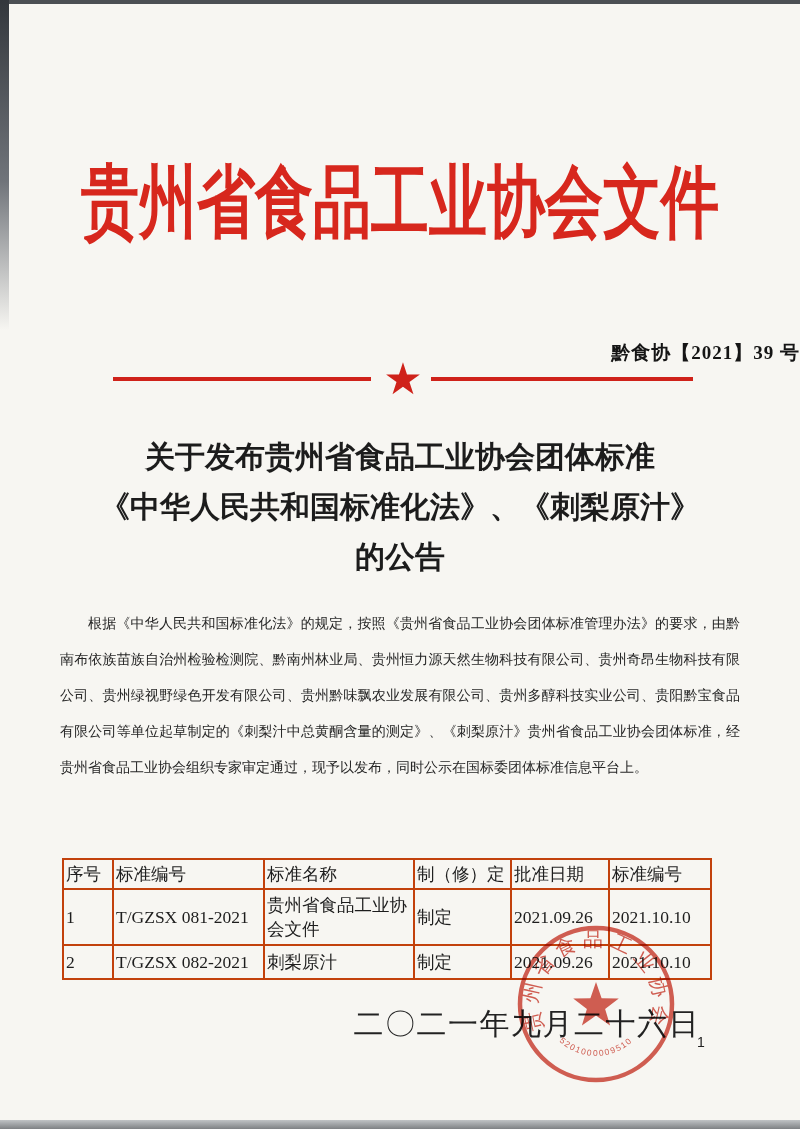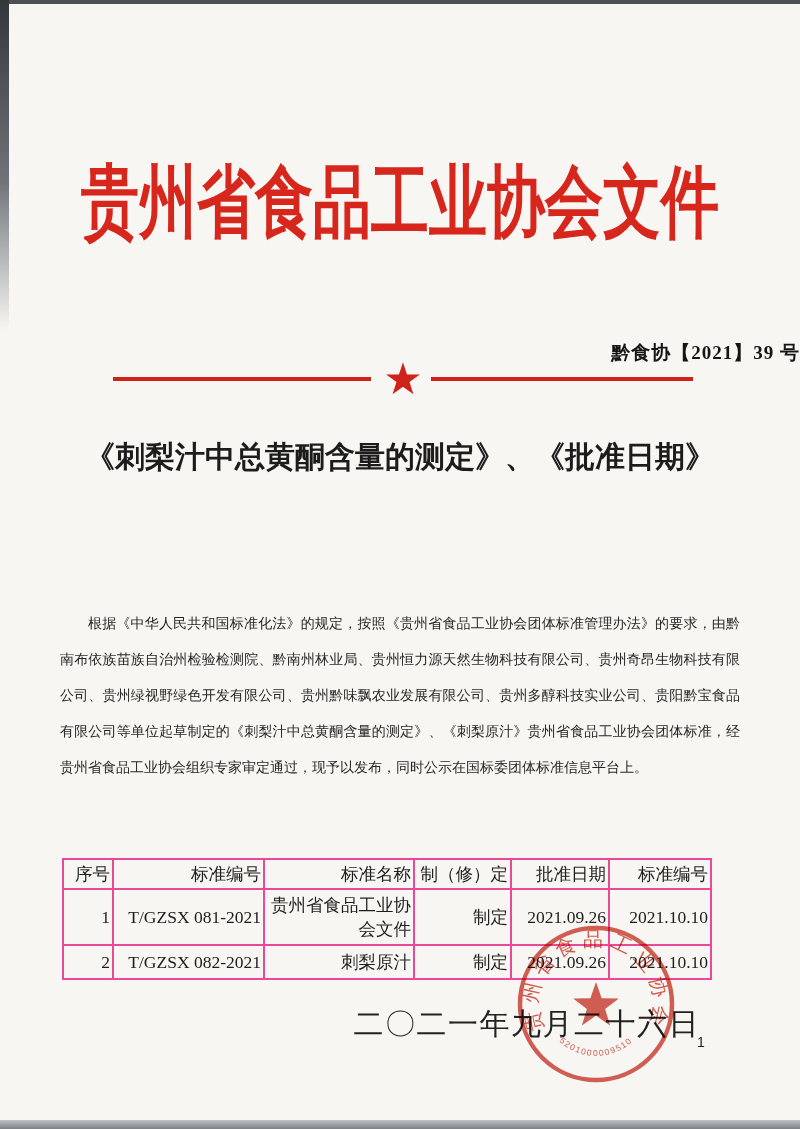--- a/index.html
+++ b/index.html
@@ -45,21 +45,21 @@
 
   
   .body-text{position:absolute;left:60px;top:606px;width:680px;margin:0;
     font-size:14px;line-height:36px;text-align:justify;text-indent:2em;
     color:#262626;}
 
   
   table.std{position:absolute;left:62px;top:858px;width:648px;
     border-collapse:collapse;table-layout:fixed;
     font-size:17.5px;color:#1d1d1d;}
-  table.std td,table.std th{border:2px solid #ec4899;text-align:right;
+  table.std td,table.std th{border:2px solid #c2410c;text-align:left;
     vertical-align:middle;padding:0 2px;font-weight:normal;line-height:24px;}
   tr.hdr{height:30px;}
   tr.r1{height:56px;}
   tr.r2{height:34px;}
 
   
   .sign-date{position:absolute;right:100px;top:1004px;font-size:30px;
     letter-spacing:1.5px;color:#222;}
   .pagenum{position:absolute;left:697px;top:1034px;font-size:14px;color:#222;
     font-family:"Liberation Sans",sans-serif;}
@@ -83,21 +83,23 @@
 
   <div class="docnum">黔食协【2021】39 号</div>
 
   <div class="divider">
     <span class="seg l"></span>
     <span class="star">★</span>
     <span class="seg r"></span>
   </div>
 
   <div class="doc-title">
-    <div>《刺梨汁中总黄酮含量的测定》、《批准日期》</div>
+    <div>关于发布贵州省食品工业协会团体标准</div>
+    <div>《中华人民共和国标准化法》、《刺梨原汁》</div>
+    <div>的公告</div>
   </div>
 
   <p class="body-text">根据《中华人民共和国标准化法》的规定，按照《贵州省食品工业协会团体标准管理办法》的要求，由黔南布依族苗族自治州检验检测院、黔南州林业局、贵州恒力源天然生物科技有限公司、贵州奇昂生物科技有限公司、贵州绿视野绿色开发有限公司、贵州黔味飘农业发展有限公司、贵州多醇科技实业公司、贵阳黔宝食品有限公司等单位起草制定的《刺梨汁中总黄酮含量的测定》、《刺梨原汁》贵州省食品工业协会团体标准，经贵州省食品工业协会组织专家审定通过，现予以发布，同时公示在国标委团体标准信息平台上。</p>
 
   <table class="std">
     <colgroup>
       <col style="width:50px">
         <col style="width:151px">
         <col style="width:150px">
       <col style="width:97px">

